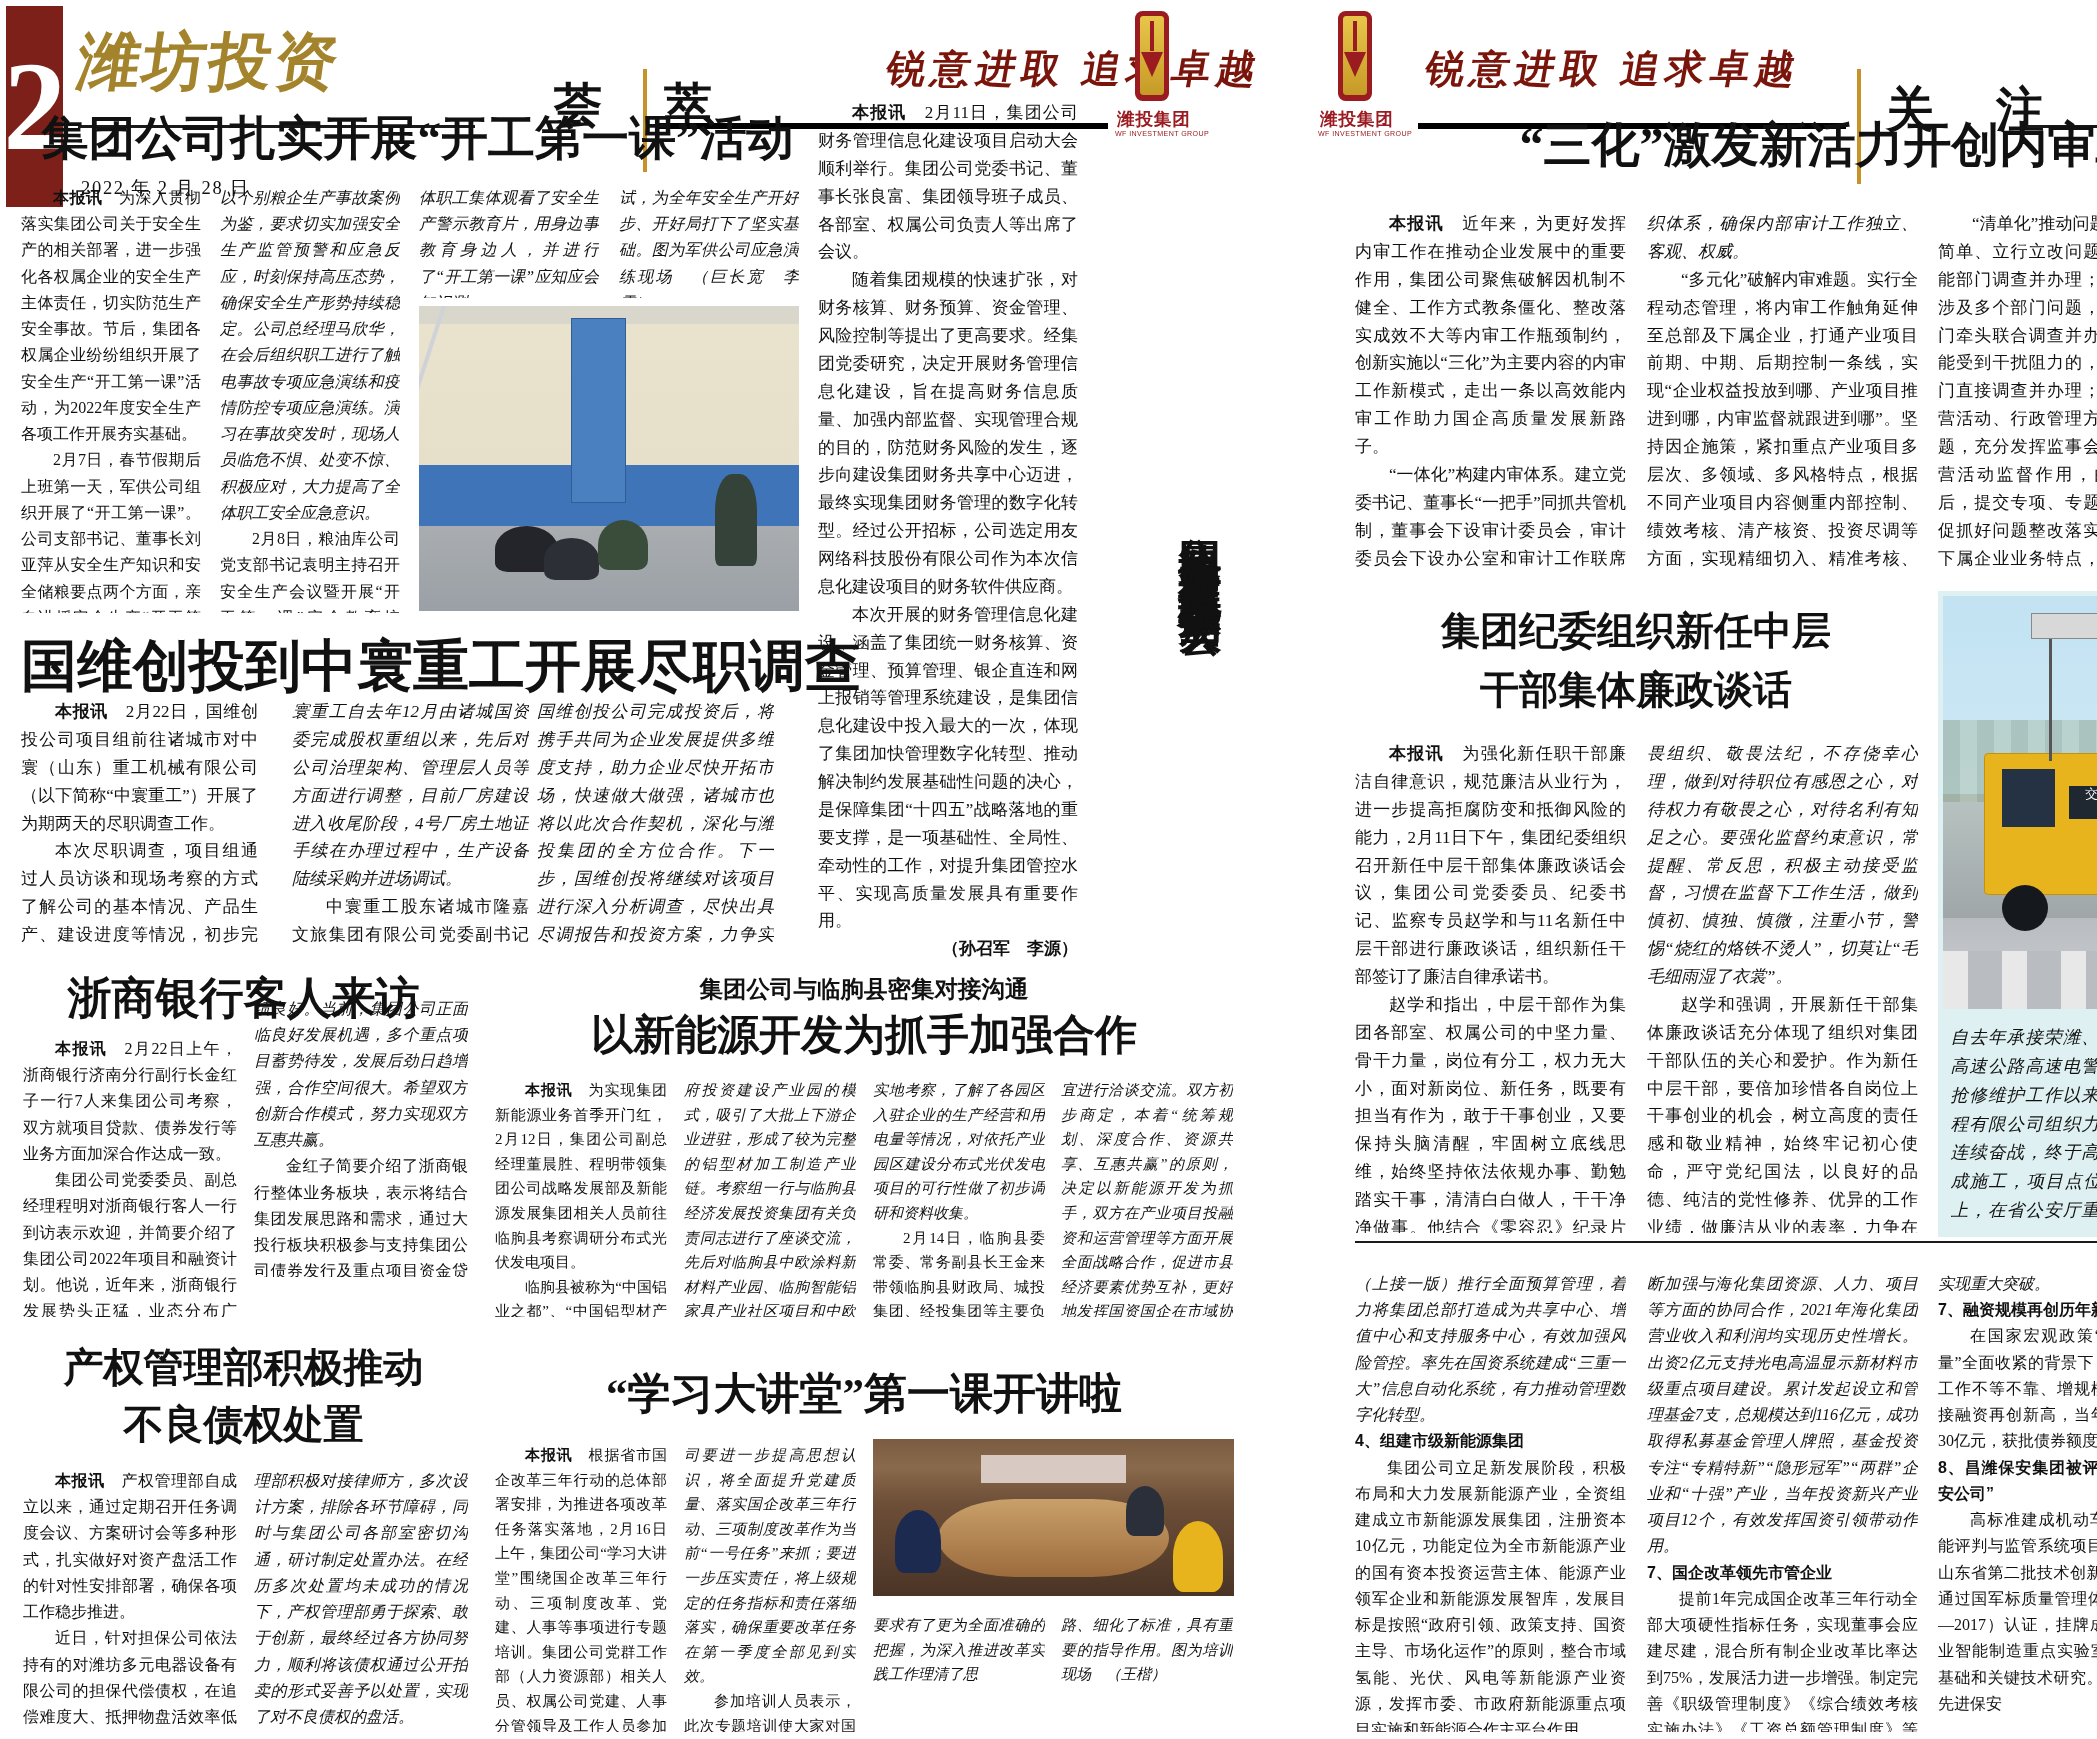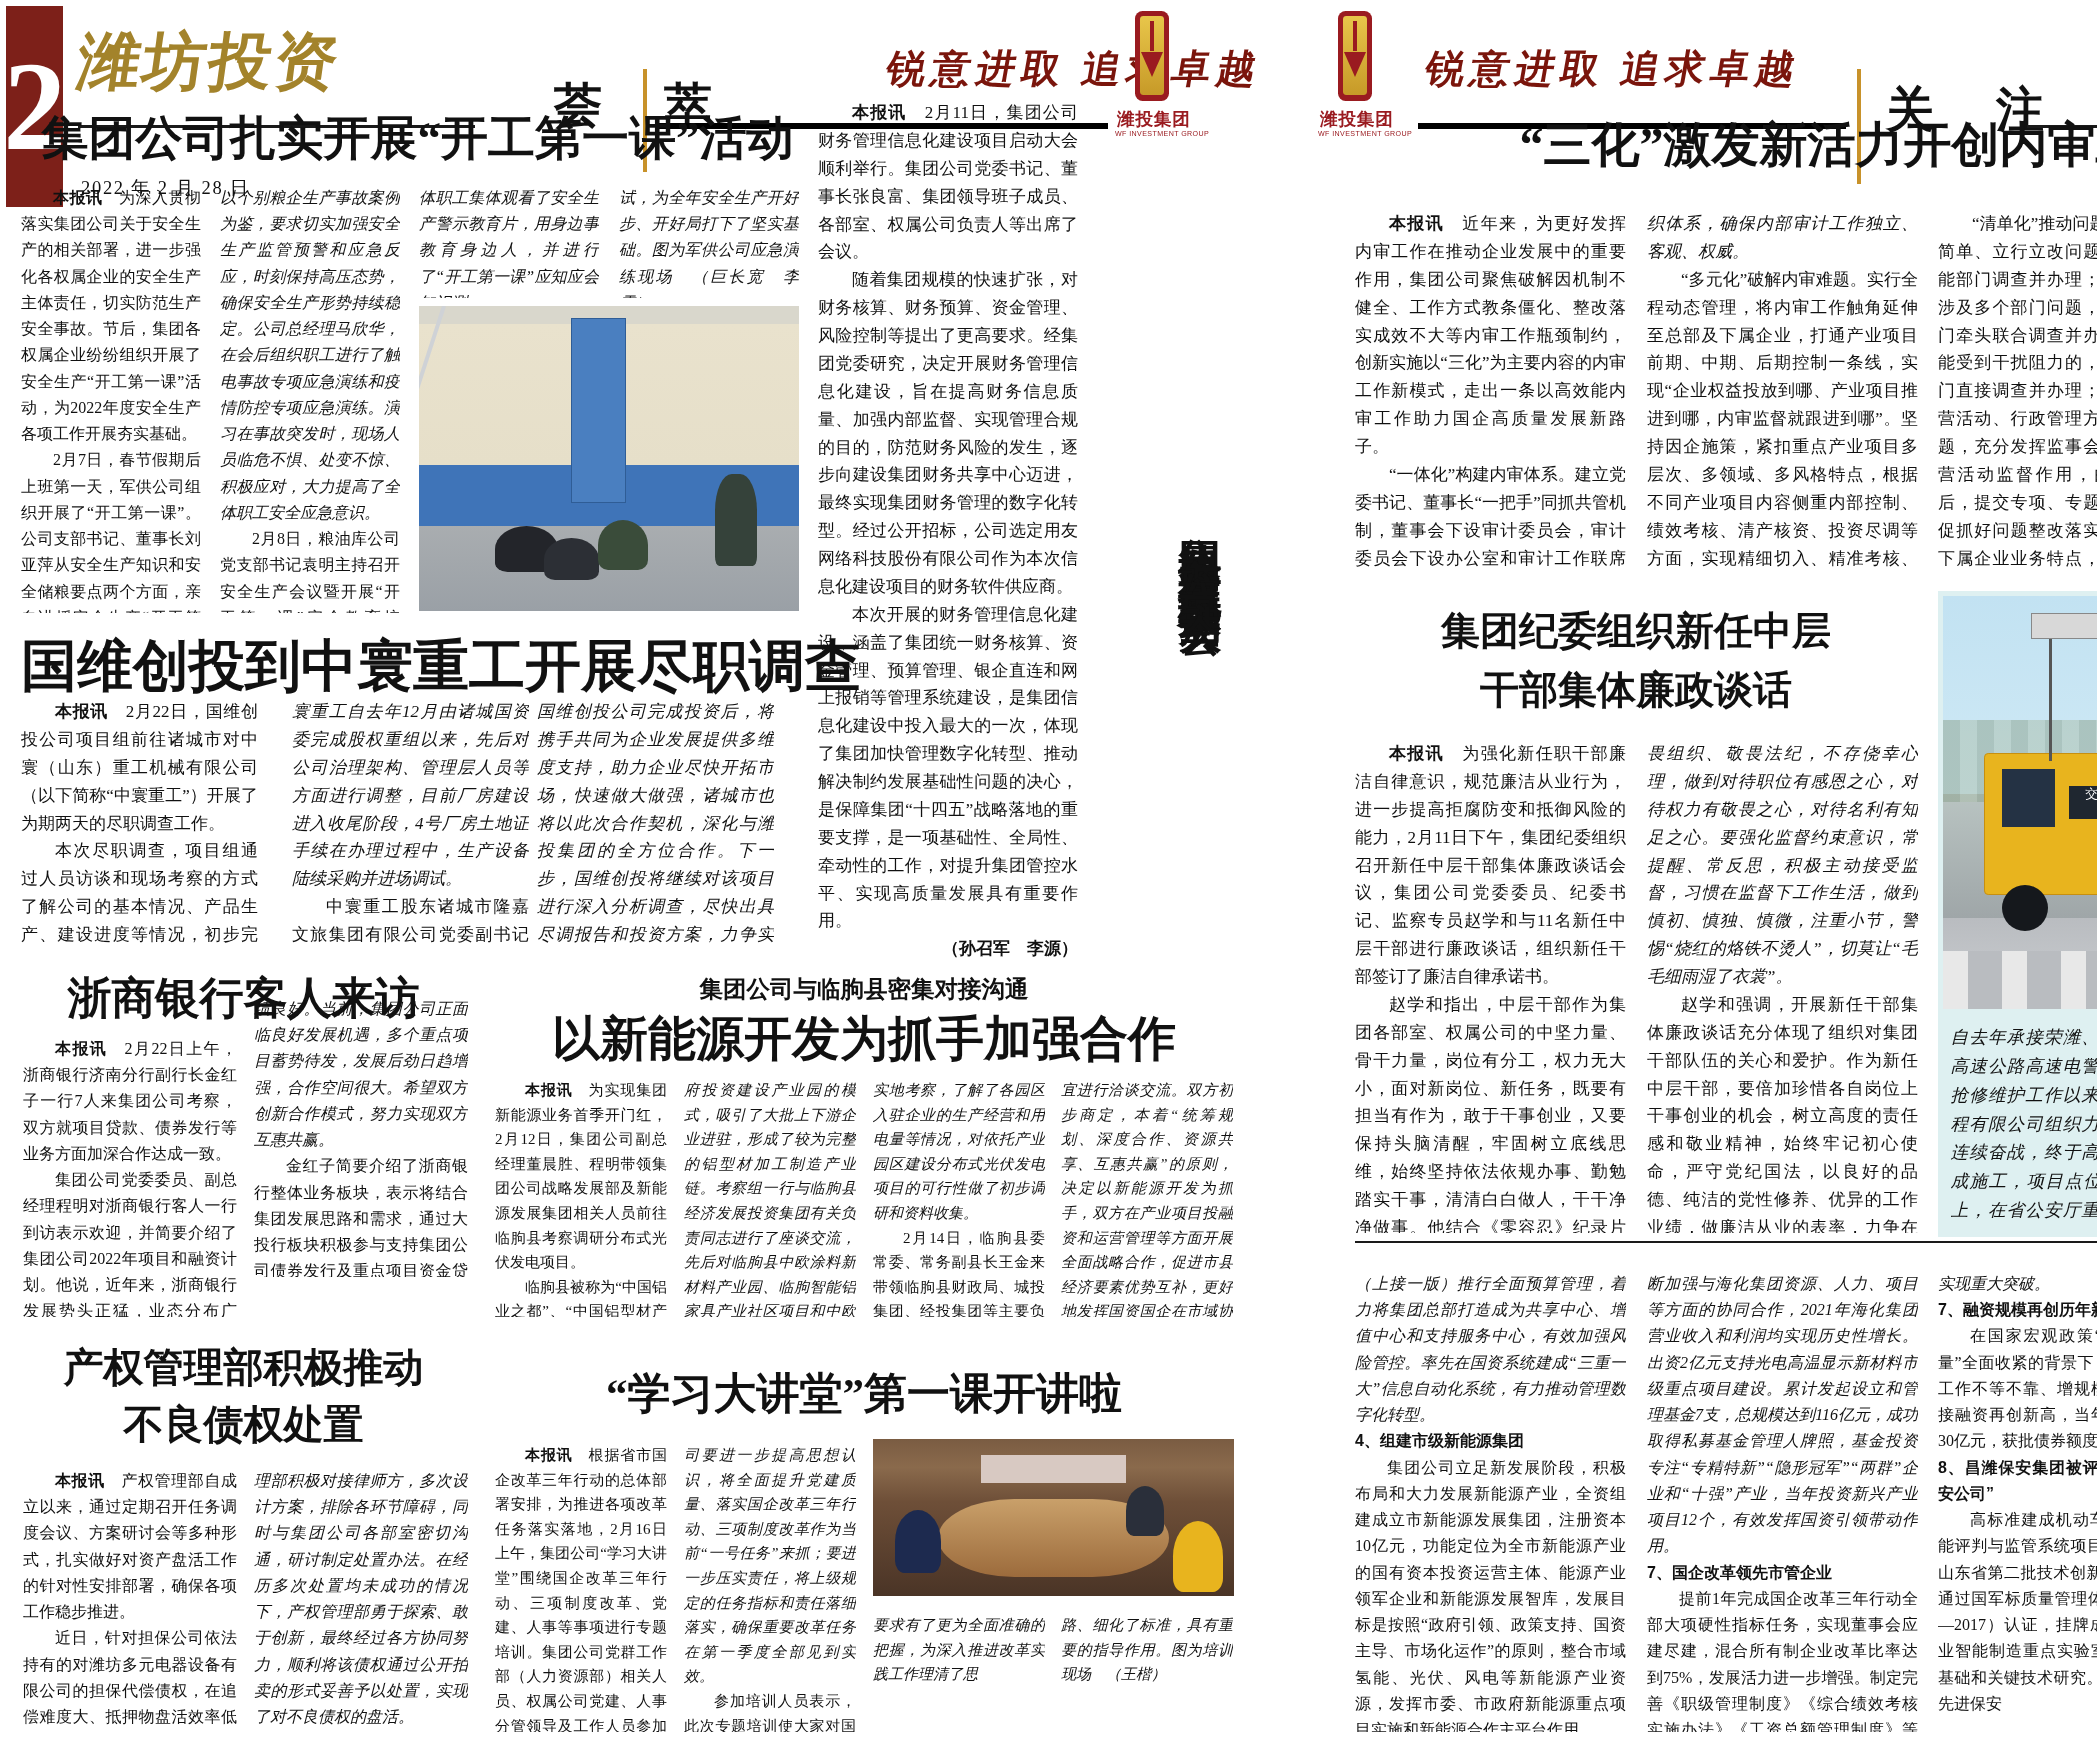--- a/index.html
+++ b/index.html
@@ -117,21 +117,21 @@
 <div class="abs col fs38" style="left:23px;top:1036px;width:214px;height:281px;">
     <p><b>本报讯</b>　2月22日上午，浙商银行济南分行副行长金红子一行7人来集团公司考察，双方就项目贷款、债券发行等业务方面加深合作达成一致。</p>
     <p>集团公司党委委员、副总经理程明对浙商银行客人一行到访表示欢迎，并简要介绍了集团公司2022年项目和融资计划。他说，近年来，浙商银行发展势头正猛，业态分布广泛。特别是在大投行板块方面经验丰富、业</p>
   </div>
 <div class="abs col fs38" style="left:254px;top:996px;width:214px;height:281px;">
     <p class="cont">绩良好。当前，集团公司正面临良好发展机遇，多个重点项目蓄势待发，发展后劲日趋增强，合作空间很大。希望双方创新合作模式，努力实现双方互惠共赢。</p>
     <p>金红子简要介绍了浙商银行整体业务板块，表示将结合集团发展思路和需求，通过大投行板块积极参与支持集团公司债券发行及重点项目资金贷款，精准服务潍坊市及集团公司的发展。</p>
   </div>
 
 <div class="abs kicker" style="left:495px;top:973px;width:738px;">集团公司与临朐县密集对接沟通</div>
-<div class="abs head-sans" style="left:495px;top:1007px;width:738px;font-size:48px;">以新能源开发为抓手加强合作</div>
+<div class="abs head-sans" style="left:495px;top:1007px;width:738px;font-size:42px;">以新能源开发为抓手加强合作</div>
 <div class="abs col fs36" style="left:495px;top:1078px;width:172px;height:239px;">
     <p><b>本报讯</b>　为实现集团新能源业务首季开门红，2月12日，集团公司副总经理董晨胜、程明带领集团公司战略发展部及新能源发展集团相关人员前往临朐县考察调研分布式光伏发电项目。</p>
     <p>临朐县被称为“中国铝业之都”、“中国铝型材产业基地”“中国（江北）铝型材第一县”，该县通过本地龙头企业带动、政</p>
   </div>
 <div class="abs col fs36" style="left:684px;top:1078px;width:172px;height:239px;">
     <p class="cont">府投资建设产业园的模式，吸引了大批上下游企业进驻，形成了较为完整的铝型材加工制造产业链。考察组一行与临朐县经济发展投资集团有关负责同志进行了座谈交流，先后对临朐县中欧涂料新材料产业园、临朐智能铝家具产业社区项目和中欧节能门窗产业园等产业园区以及临朐共享铝业有限公司进行了</p>
   </div>
 <div class="abs col fs36" style="left:873px;top:1078px;width:172px;height:239px;">
     <p class="cont">实地考察，了解了各园区入驻企业的生产经营和用电量等情况，对依托产业园区建设分布式光伏发电项目的可行性做了初步调研和资料收集。</p>
     <p>2月14日，临朐县委常委、常务副县长王金来带领临朐县财政局、城投集团、经投集团等主要负责同志来集团公司进行对接，就双方签署全面战略合作协议等相关事</p>

